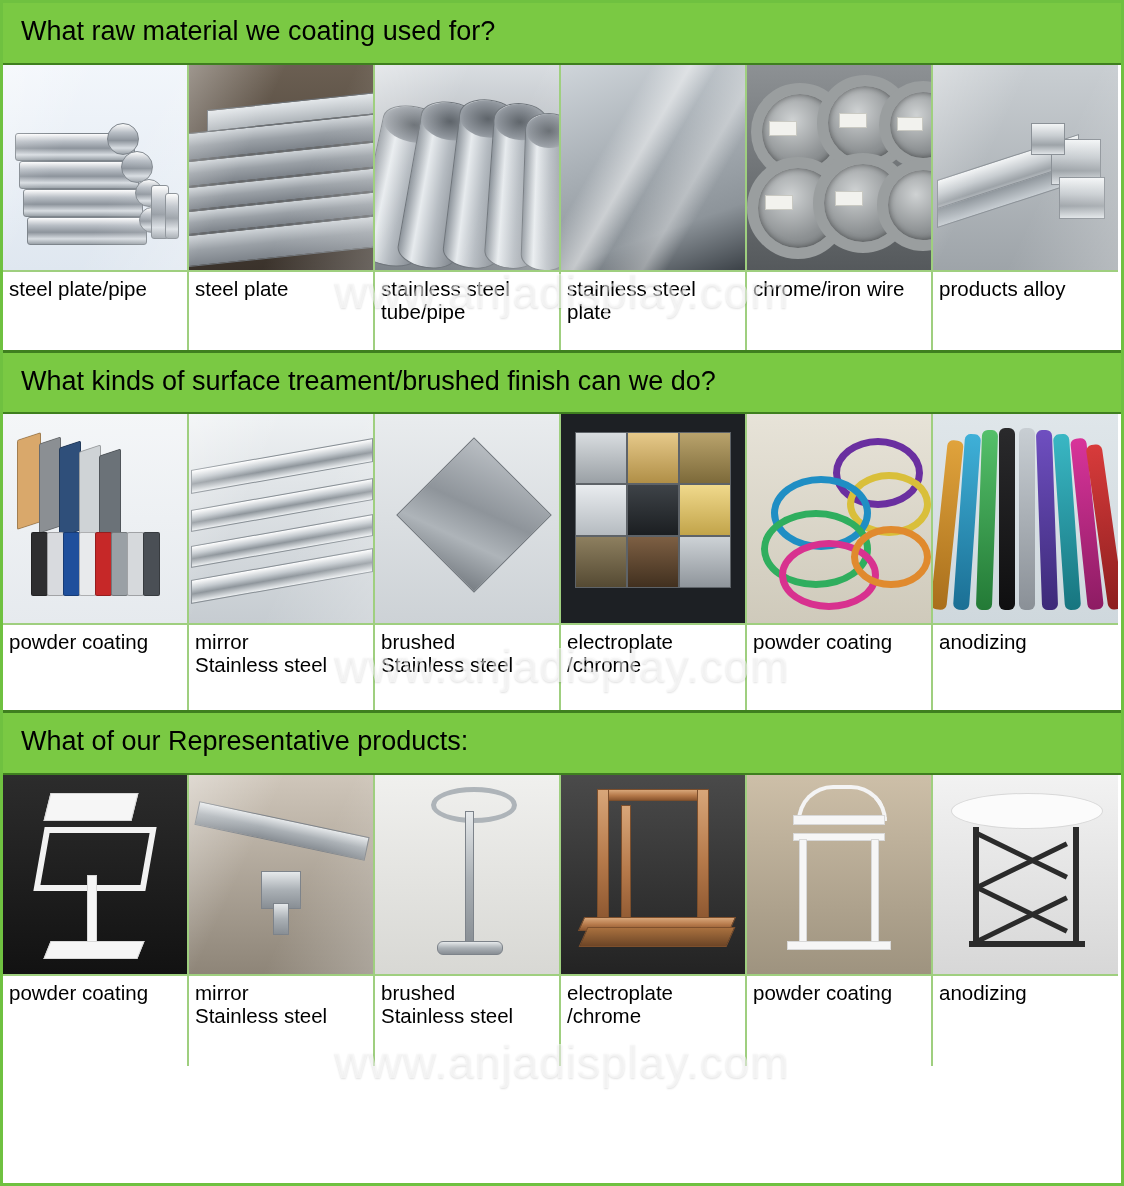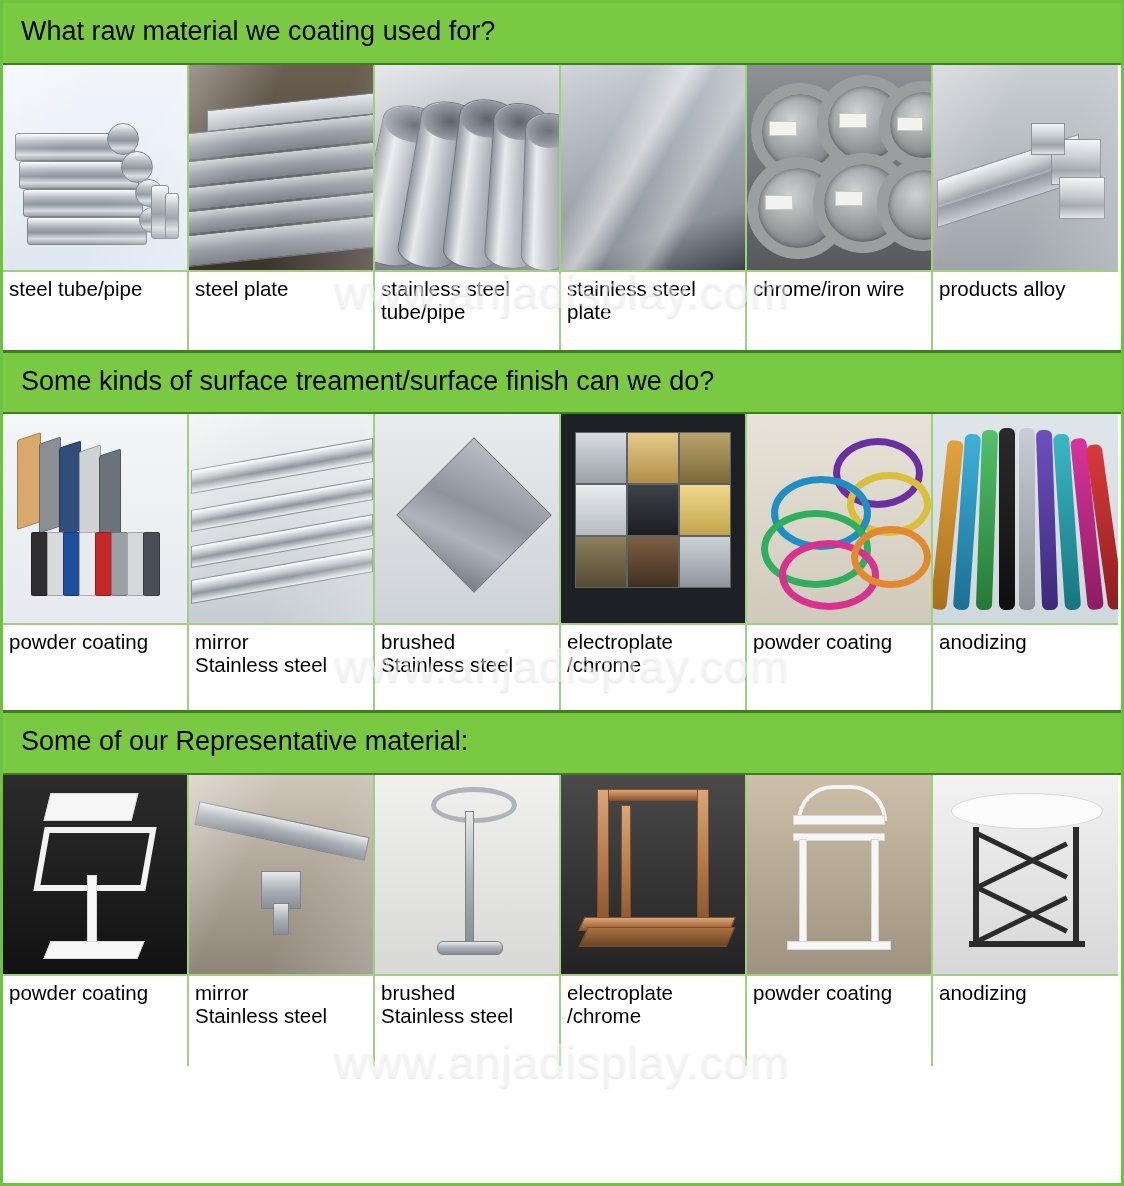--- a/index.html
+++ b/index.html
@@ -199,21 +199,21 @@
             <div class="pipe" style="left:24px;top:152px;width:118px;height:26px;"></div>
             <div class="pipe" style="left:104px;top:58px;width:30px;height:30px;border-radius:50%;"></div>
             <div class="pipe" style="left:118px;top:86px;width:30px;height:30px;border-radius:50%;"></div>
             <div class="pipe" style="left:132px;top:114px;width:26px;height:26px;border-radius:50%;"></div>
             <div class="pipe" style="left:136px;top:142px;width:24px;height:24px;border-radius:50%;"></div>
             <div class="pipe" style="left:148px;top:120px;width:16px;height:52px;border-radius:3px;"></div>
             <div class="pipe" style="left:162px;top:128px;width:12px;height:44px;border-radius:3px;"></div>
           </div>
           <div class="sheen"></div>
         </div>
-        <div class="caption">steel tube/pipe</div>
+        <div class="caption">steel plate/pipe</div>
       </div>
 
       <div class="cell" style="width:186px;">
         <div class="thumb" style="height:205px;">
           <div class="art" style="background:linear-gradient(180deg,#6b5f52 0%, #3a322b 100%);"></div>
           <div class="art">
             <div class="plate" style="left:-10px;top:58px;width:210px;height:26px;"></div>
             <div class="plate" style="left:-10px;top:86px;width:210px;height:24px;"></div>
             <div class="plate" style="left:-10px;top:112px;width:210px;height:22px;"></div>
             <div class="plate" style="left:-10px;top:136px;width:210px;height:22px;"></div>
@@ -282,21 +282,21 @@
           </div>
           <div class="sheen"></div>
         </div>
         <div class="caption">products alloy</div>
       </div>
     </div>
   </div>
 
   <div class="section">
     <div class="section-header" style="border-top:3px solid #3f7f1f;">
-      <div class="title">Some kinds of surface treament/surface finish can we do?</div>
+      <div class="title">What kinds of surface treament/brushed finish can we do?</div>
     </div>
     <div class="row" style="height:296px;">
 
       <div class="cell" style="width:186px;">
         <div class="thumb" style="height:209px;">
           <div class="art" style="background:linear-gradient(180deg,#f4f6f8 0%, #e6eaee 100%);"></div>
           <div class="art">
             <div class="cbar" style="left:14px;top:22px;width:22px;height:88px;background:#d9a86b;transform:skewY(-18deg);"></div>
             <div class="cbar" style="left:36px;top:26px;width:20px;height:88px;background:#8b8f93;transform:skewY(-18deg);"></div>
             <div class="cbar" style="left:56px;top:30px;width:20px;height:88px;background:#2f4f7a;transform:skewY(-18deg);"></div>
@@ -391,21 +391,21 @@
             <div class="atube" style="left:164px;top:30px;width:16px;height:166px;background:linear-gradient(180deg,#d83b3b,#8d1f1f);transform:rotate(-8deg);"></div>
           </div>
         </div>
         <div class="caption">anodizing</div>
       </div>
     </div>
   </div>
 
   <div class="section">
     <div class="section-header" style="border-top:3px solid #3f7f1f;">
-      <div class="title">Some of our Representative material:</div>
+      <div class="title">What of our Representative products:</div>
     </div>
     <div class="row" style="height:291px;">
 
       <div class="cell" style="width:186px;">
         <div class="thumb" style="height:199px;">
           <div class="art" style="background:linear-gradient(180deg,#2c2c2c 0%, #121212 100%);"></div>
           <div class="art">
             <div class="bar-white" style="left:44px;top:18px;width:86px;height:26px;transform:skewX(-14deg);"></div>
             <div class="bar-white" style="left:36px;top:52px;width:100px;height:52px;background:transparent;border:6px solid #f2f2f2;transform:skewX(-10deg);"></div>
             <div class="bar-white" style="left:84px;top:100px;width:8px;height:72px;"></div>

